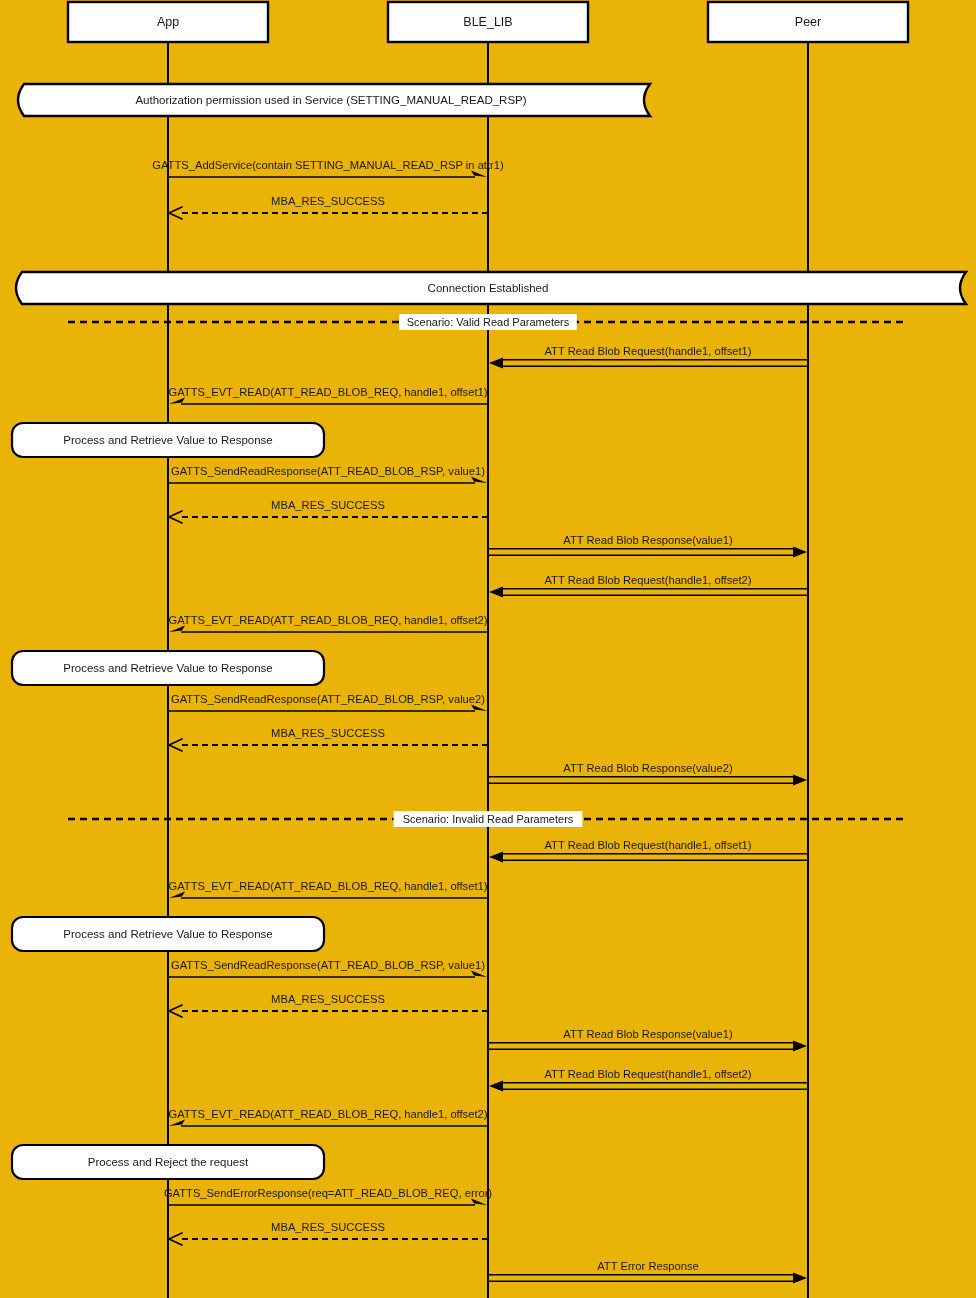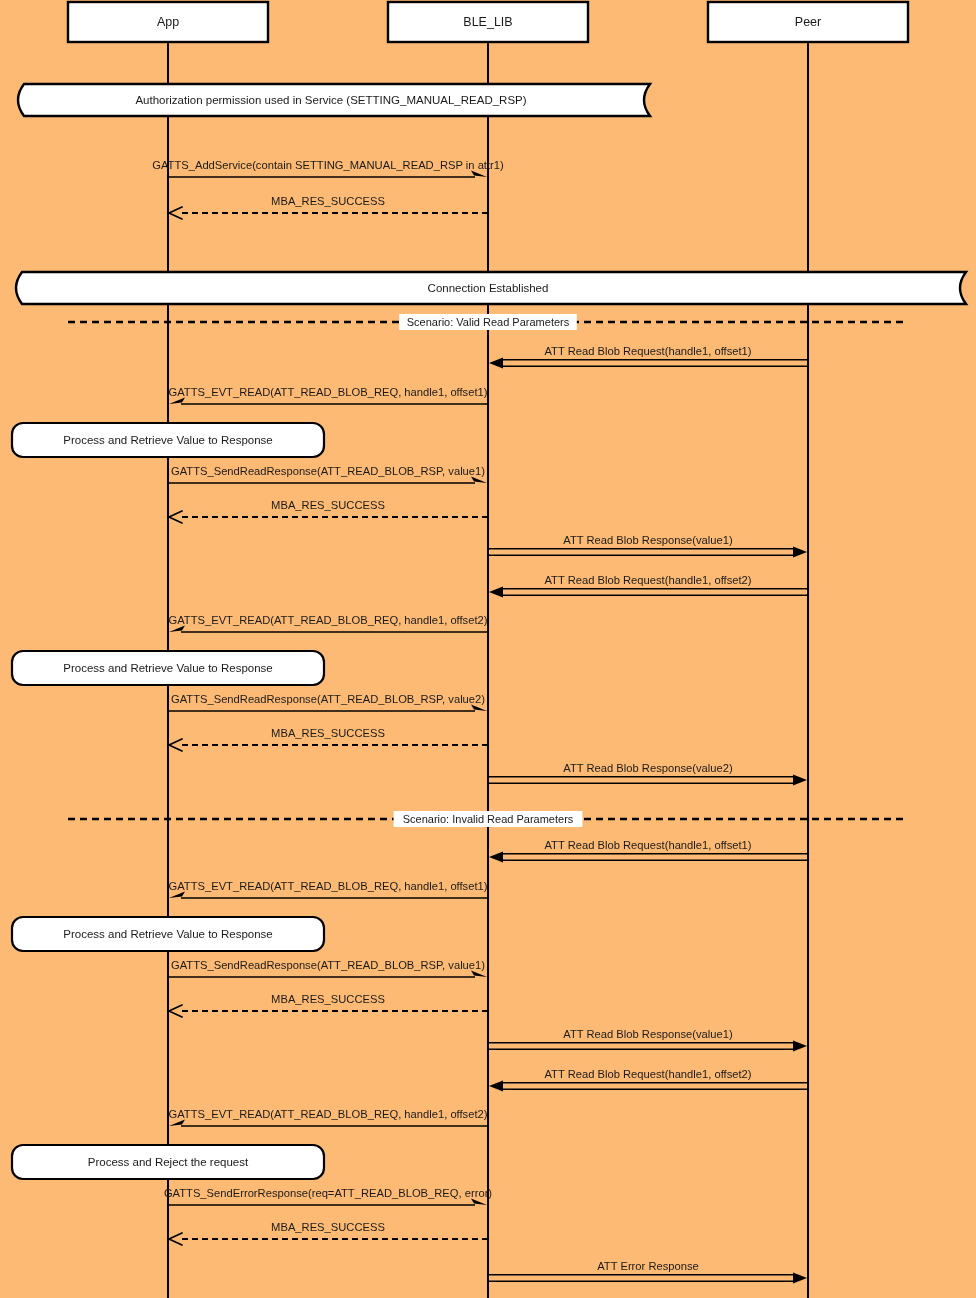--- a/index.html
+++ b/index.html
@@ -7,21 +7,21 @@
   body{
     font-family:"Liberation Sans","DejaVu Sans",sans-serif;
     color:#000000;
     -webkit-font-smoothing:antialiased;
   }
   #diagram{
     position:relative;
     width:976px;
     height:1298px;
     overflow:hidden;
-    background:#fdba74;
+    background:#eab308;
   }
   #diagram svg{
     position:absolute;
     left:0; top:0;
     width:976px;
     height:1298px;
   }
   .lifeline-head{
     fill:#ffffff;
     stroke:#000000;

